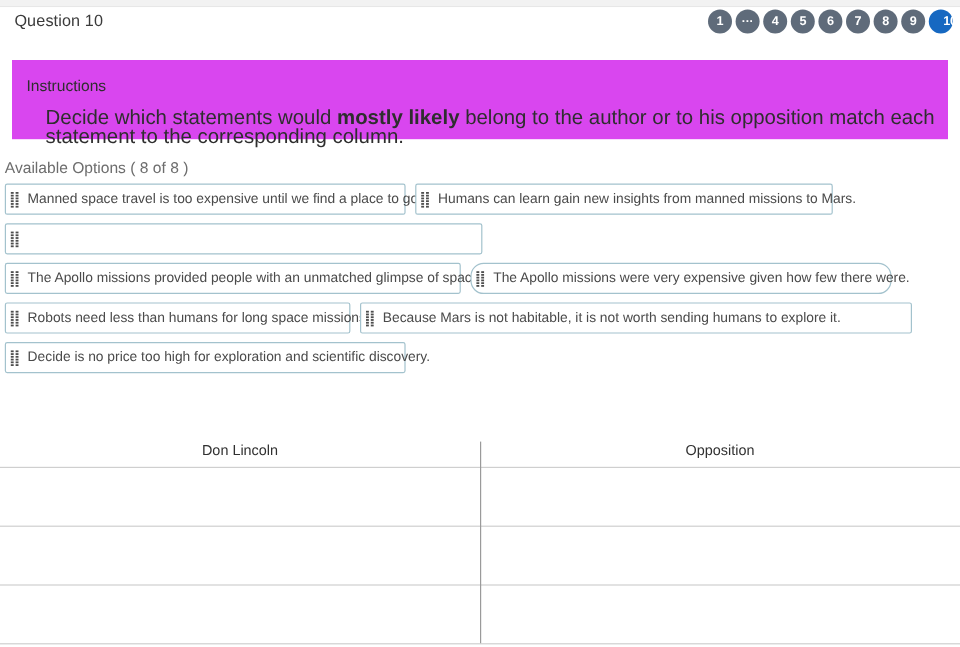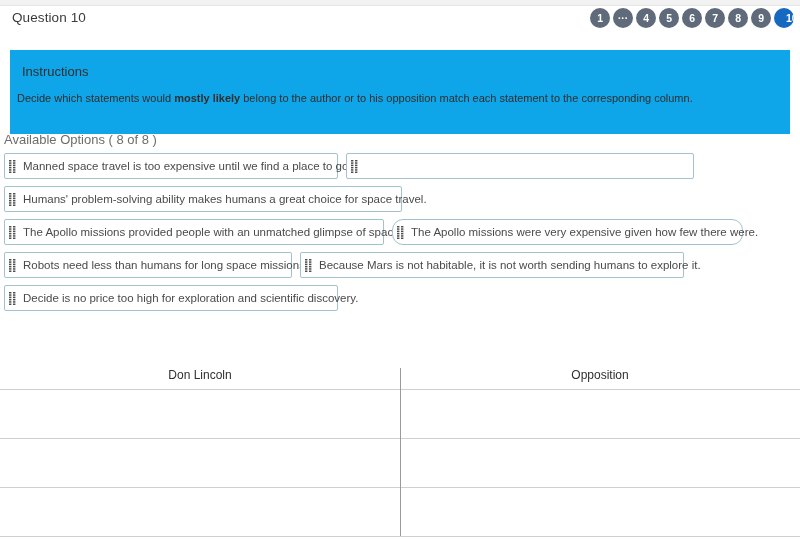--- a/index.html
+++ b/index.html
@@ -80,36 +80,36 @@
     background: #1668c1;
     padding-left: 12px;
   }
 
   
   .instructions {
     position: absolute;
     left: 10px;
     top: 50px;
     width: 780px;
-    height: 84px;
-    background: #0ea5e9;
+    height: 66px;
+    background: #d946ef;
   }
   .instructions-title {
     position: absolute;
     left: 12px;
     top: 14px;
     font-size: 13px;
     color: #2e2e2e;
   }
   .instructions-body {
     position: absolute;
-    left: 7px;
+    left: 28px;
     top: 40px;
     right: 10px;
-    font-size: 11px;
+    font-size: 17px;
     color: #2e2e2e;
     line-height: 16px;
   }
   .instructions-body b { font-weight: 700; }
 
   
   .options-label {
     position: absolute;
     left: 4px;
     top: 132px;
@@ -260,39 +260,39 @@
               <rect x="5" y="3.3" width="2.4" height="1.5" fill="#4d4d4d"></rect>
               <rect x="1" y="5.6" width="2.4" height="1.5" fill="#4d4d4d"></rect>
               <rect x="5" y="5.6" width="2.4" height="1.5" fill="#4d4d4d"></rect>
               <rect x="1" y="7.8999999999999995" width="2.4" height="1.5" fill="#4d4d4d"></rect>
               <rect x="5" y="7.8999999999999995" width="2.4" height="1.5" fill="#4d4d4d"></rect>
               <rect x="1" y="10.2" width="2.4" height="1.5" fill="#4d4d4d"></rect>
               <rect x="5" y="10.2" width="2.4" height="1.5" fill="#4d4d4d"></rect>
               <rect x="1" y="12.5" width="2.4" height="1.5" fill="#4d4d4d"></rect>
               <rect x="5" y="12.5" width="2.4" height="1.5" fill="#4d4d4d"></rect>
             </svg></span>
+          <span class="chip-text">Humans can learn gain new insights from manned missions to Mars.</span>
         </div>
       </div>
       <div class="option-row">
         <div class="chip" style="width: 398px;">
           <span class="grip"><svg width="9" height="15" viewBox="0 0 9 15">
               <rect x="1" y="1" width="2.4" height="1.5" fill="#4d4d4d"></rect>
               <rect x="5" y="1" width="2.4" height="1.5" fill="#4d4d4d"></rect>
               <rect x="1" y="3.3" width="2.4" height="1.5" fill="#4d4d4d"></rect>
               <rect x="5" y="3.3" width="2.4" height="1.5" fill="#4d4d4d"></rect>
               <rect x="1" y="5.6" width="2.4" height="1.5" fill="#4d4d4d"></rect>
               <rect x="5" y="5.6" width="2.4" height="1.5" fill="#4d4d4d"></rect>
               <rect x="1" y="7.8999999999999995" width="2.4" height="1.5" fill="#4d4d4d"></rect>
               <rect x="5" y="7.8999999999999995" width="2.4" height="1.5" fill="#4d4d4d"></rect>
               <rect x="1" y="10.2" width="2.4" height="1.5" fill="#4d4d4d"></rect>
               <rect x="5" y="10.2" width="2.4" height="1.5" fill="#4d4d4d"></rect>
               <rect x="1" y="12.5" width="2.4" height="1.5" fill="#4d4d4d"></rect>
               <rect x="5" y="12.5" width="2.4" height="1.5" fill="#4d4d4d"></rect>
             </svg></span>
-          <span class="chip-text">Humans' problem-solving ability makes humans a great choice for space travel.</span>
         </div>
       </div>
       <div class="option-row">
         <div class="chip" style="width: 380px;">
           <span class="grip"><svg width="9" height="15" viewBox="0 0 9 15">
               <rect x="1" y="1" width="2.4" height="1.5" fill="#4d4d4d"></rect>
               <rect x="5" y="1" width="2.4" height="1.5" fill="#4d4d4d"></rect>
               <rect x="1" y="3.3" width="2.4" height="1.5" fill="#4d4d4d"></rect>
               <rect x="5" y="3.3" width="2.4" height="1.5" fill="#4d4d4d"></rect>
               <rect x="1" y="5.6" width="2.4" height="1.5" fill="#4d4d4d"></rect>
@@ -335,21 +335,21 @@
               <rect x="5" y="5.6" width="2.4" height="1.5" fill="#4d4d4d"></rect>
               <rect x="1" y="7.8999999999999995" width="2.4" height="1.5" fill="#4d4d4d"></rect>
               <rect x="5" y="7.8999999999999995" width="2.4" height="1.5" fill="#4d4d4d"></rect>
               <rect x="1" y="10.2" width="2.4" height="1.5" fill="#4d4d4d"></rect>
               <rect x="5" y="10.2" width="2.4" height="1.5" fill="#4d4d4d"></rect>
               <rect x="1" y="12.5" width="2.4" height="1.5" fill="#4d4d4d"></rect>
               <rect x="5" y="12.5" width="2.4" height="1.5" fill="#4d4d4d"></rect>
             </svg></span>
           <span class="chip-text">Robots need less than humans for long space missions.</span>
         </div>
-        <div class="chip" style="width: 384px;">
+        <div class="chip" style="width: 460px;">
           <span class="grip"><svg width="9" height="15" viewBox="0 0 9 15">
               <rect x="1" y="1" width="2.4" height="1.5" fill="#4d4d4d"></rect>
               <rect x="5" y="1" width="2.4" height="1.5" fill="#4d4d4d"></rect>
               <rect x="1" y="3.3" width="2.4" height="1.5" fill="#4d4d4d"></rect>
               <rect x="5" y="3.3" width="2.4" height="1.5" fill="#4d4d4d"></rect>
               <rect x="1" y="5.6" width="2.4" height="1.5" fill="#4d4d4d"></rect>
               <rect x="5" y="5.6" width="2.4" height="1.5" fill="#4d4d4d"></rect>
               <rect x="1" y="7.8999999999999995" width="2.4" height="1.5" fill="#4d4d4d"></rect>
               <rect x="5" y="7.8999999999999995" width="2.4" height="1.5" fill="#4d4d4d"></rect>
               <rect x="1" y="10.2" width="2.4" height="1.5" fill="#4d4d4d"></rect>

